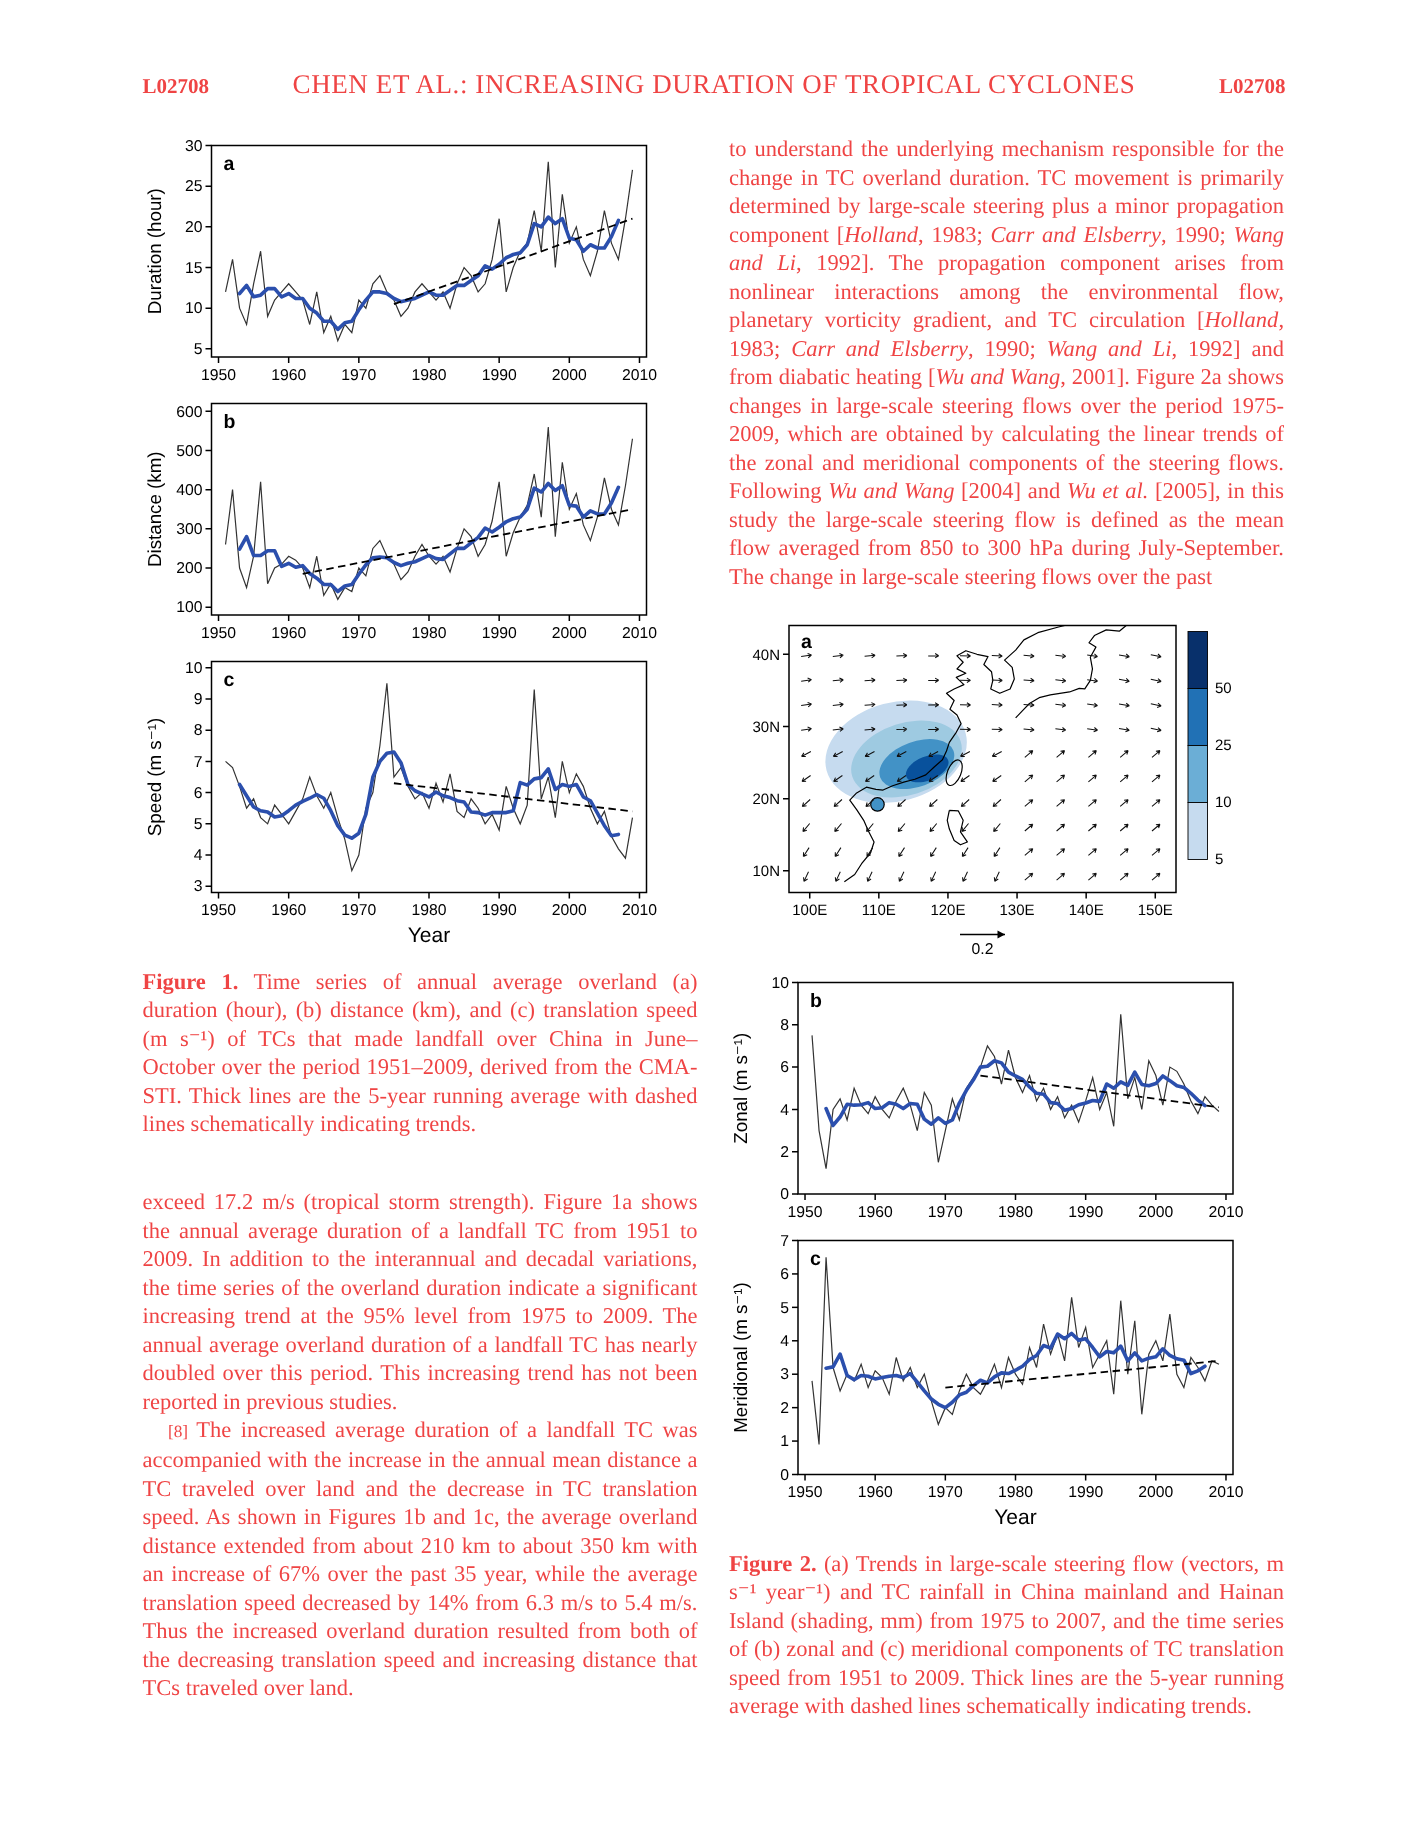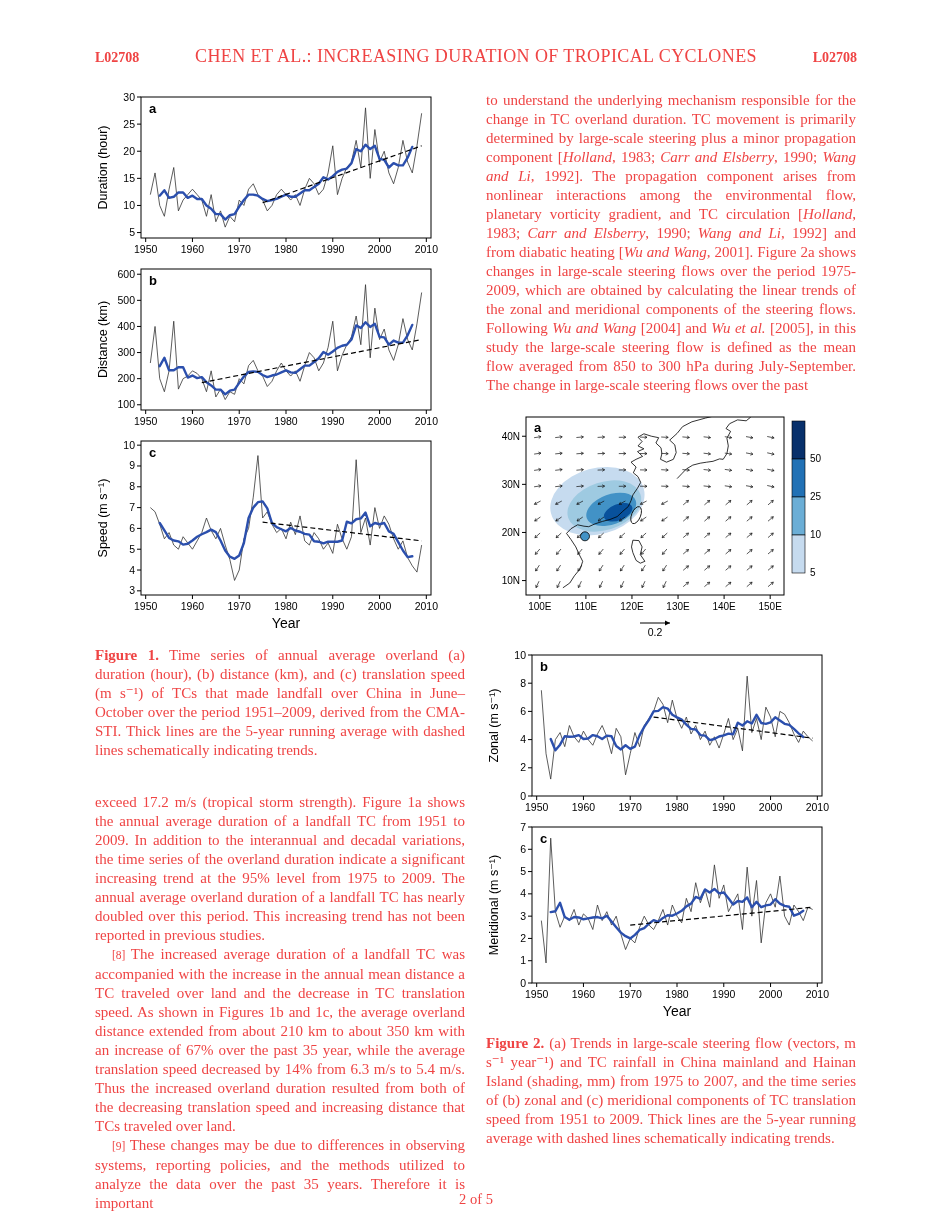--- a/index.html
+++ b/index.html
@@ -143,21 +143,20 @@
             <text x="54" y="22" font-size="13" font-weight="bold">c</text>
             <polyline points="55.35483870967742,72.59459459459458 60.03225806451613,76.75675675675676 64.70967741935485,89.24324324324323 69.38709677419355,103.8108108108108 74.06451612903226,97.56756756756756 78.74193548387098,110.05405405405403 83.41935483870968,114.2162162162162 88.09677419354838,101.72972972972973 92.7741935483871,107.97297297297297 97.45161290322581,114.2162162162162 102.12903225806451,105.89189189189187 106.80645161290323,97.56756756756756 111.48387096774194,82.99999999999999 116.16129032258064,95.48648648648647 120.83870967741936,103.8108108108108 125.51612903225806,93.40540540540539 130.19354838709677,110.05405405405403 134.8709677419355,124.62162162162161 139.5483870967742,145.43243243243242 144.2258064516129,135.02702702702703 148.90322580645162,103.8108108108108 153.5806451612903,93.40540540540539 158.25806451612902,62.18918918918918 162.93548387096774,20.56756756756755 167.61290322580646,82.99999999999999 172.29032258064518,76.75675675675676 176.96774193548387,89.24324324324323 181.64516129032256,97.56756756756756 186.32258064516128,93.40540540540539 191,103.8108108108108 195.67741935483872,87.16216216216215 200.3548387096774,99.64864864864865 205.03225806451613,80.91891891891892 209.70967741935485,105.89189189189187 214.38709677419357,110.05405405405403 219.06451612903226,97.56756756756756 223.74193548387098,103.8108108108108 228.41935483870967,114.2162162162162 233.09677419354838,107.97297297297297 237.77419354838707,118.37837837837839 242.4516129032258,89.24324324324323 247.12903225806454,103.8108108108108 251.80645161290323,114.2162162162162 256.48387096774195,101.72972972972973 261.1612903225806,24.729729729729712 265.8387096774194,97.56756756756756 270.51612903225805,82.99999999999999 275.19354838709677,110.05405405405403 279.8709677419355,72.59459459459458 284.5483870967742,93.40540540540539 289.2258064516129,80.91891891891892 293.9032258064516,89.24324324324323 298.58064516129036,103.8108108108108 303.258064516129,114.2162162162162 307.93548387096774,105.89189189189187 312.61290322580646,122.54054054054055 317.2903225806451,130.86486486486484 321.9677419354839,137.1081081081081 326.64516129032256,110.05405405405403" fill="none" stroke="#333333" stroke-width="0.8"></polyline>
             <polyline points="64.70967741935485,87.99459459459459 69.38709677419355,95.48648648648647 74.06451612903226,102.97837837837838 78.74193548387098,105.47567567567566 83.41935483870968,106.30810810810809 88.09677419354838,109.63783783783784 92.7741935483871,108.8054054054054 97.45161290322581,105.47567567567566 102.12903225806451,101.72972972972973 106.80645161290323,99.2324324324324 111.48387096774194,97.15135135135134 116.16129032258064,94.65405405405404 120.83870967741936,97.15135135135135 125.51612903225806,105.47567567567566 130.19354838709677,115.46486486486486 134.8709677419355,121.70810810810812 139.5483870967742,123.78918918918919 144.2258064516129,120.45945945945945 148.90322580645162,107.97297297297297 153.5806451612903,82.99999999999999 158.25806451612902,72.59459459459458 162.93548387096774,67.18378378378378 167.61290322580646,66.35135135135135 172.29032258064518,73.42702702702704 176.96774193548387,87.99459459459459 181.64516129032256,92.15675675675674 186.32258064516128,94.23783783783783 191,96.31891891891891 195.67741935483872,92.98918918918918 200.3548387096774,95.48648648648647 205.03225806451613,96.73513513513512 209.70967741935485,98.81621621621619 214.38709677419357,99.64864864864865 219.06451612903226,106.30810810810809 223.74193548387098,106.72432432432431 228.41935483870967,108.38918918918918 233.09677419354838,106.72432432432431 237.77419354838707,106.72432432432431 242.4516129032258,106.72432432432431 247.12903225806454,105.47567567567566 251.80645161290323,86.74594594594595 256.48387096774195,88.4108108108108 261.1612903225806,84.24864864864863 265.8387096774194,83.41621621621623 270.51612903225805,77.58918918918917 275.19354838709677,91.32432432432432 279.8709677419355,87.99459459459459 284.5483870967742,89.24324324324324 289.2258064516129,87.99459459459459 293.9032258064516,96.31891891891891 298.58064516129036,98.81621621621619 303.258064516129,107.14054054054051 307.93548387096774,115.46486486486486 312.61290322580646,122.12432432432433 317.2903225806451,121.29189189189191" fill="none" stroke="#2b4fad" stroke-width="2.4" stroke-linejoin="round" stroke-linecap="round"></polyline>
             <line x1="167.61290322580646" y1="87.16216216216215" x2="326.64516129032256" y2="105.89189189189187" stroke="#000000" stroke-width="1.2" stroke-dasharray="5 3"></line>
             <text x="191" y="193" text-anchor="middle" font-size="14">Year</text>
           </svg>
       </figure>
       <p class="caption gapafter"><span class="cap-label">Figure 1.</span> <span><span>Time series of annual average overland (a) duration (hour), (b) distance (km), and (c) translation speed (m s⁻¹) of TCs that made landfall over China in June–October over the period 1951–2009, derived from the CMA-STI. Thick lines are the 5-year running average with dashed lines schematically indicating trends.</span></span></p>
       <p><span>exceed 17.2 m/s (tropical storm strength). Figure 1a shows the annual average duration of a landfall TC from 1951 to 2009. In addition to the interannual and decadal variations, the time series of the overland duration indicate a significant increasing trend at the 95% level from 1975 to 2009. The annual average overland duration of a landfall TC has nearly doubled over this period. This increasing trend has not been reported in previous studies.</span></p>
       <p class="indent"><span class="sm">[8] </span><span>The increased average duration of a landfall TC was accompanied with the increase in the annual mean distance a TC traveled over land and the decrease in TC translation speed. As shown in Figures 1b and 1c, the average overland distance extended from about 210 km to about 350 km with an increase of 67% over the past 35 year, while the average translation speed decreased by 14% from 6.3 m/s to 5.4 m/s. Thus the increased overland duration resulted from both of the decreasing translation speed and increasing distance that TCs traveled over land.</span></p>
-      <p class="indent"><span class="sm">[9] </span><span>These changes may be due to differences in observing systems, reporting policies, and the methods utilized to analyze the data over the past 35 years. Therefore it is important</span></p>
     </div>
 
     <div class="col">
       <p><span>to understand the underlying mechanism responsible for the change in TC overland duration. TC movement is primarily determined by large-scale steering plus a minor propagation component [</span><span class="it">Holland</span><span>, 1983; </span><span class="it">Carr and Elsberry</span><span>, 1990; </span><span class="it">Wang and Li</span><span>, 1992]. The propagation component arises from nonlinear interactions among the environmental flow, planetary vorticity gradient, and TC circulation [</span><span class="it">Holland</span><span>, 1983; </span><span class="it">Carr and Elsberry</span><span>, 1990; </span><span class="it">Wang and Li</span><span>, 1992] and from diabatic heating [</span><span class="it">Wu and Wang</span><span>, 2001]. Figure 2a shows changes in large-scale steering flows over the period 1975-2009, which are obtained by calculating the linear trends of the zonal and meridional components of the steering flows. Following </span><span class="it">Wu and Wang</span><span> [2004] and </span><span class="it">Wu et al.</span><span> [2005], in this study the large-scale steering flow is defined as the mean flow averaged from 850 to 300 hPa during July-September. The change in large-scale steering flows over the past</span></p>
       <figure class="fig2">
         <svg width="345" height="240">
             <defs>
               <clipPath id="mapclip">
                 <rect x="40" y="8" width="258" height="178"></rect>
               </clipPath>
@@ -280,15 +279,14 @@
             <polyline points="64.70967741935485,91.13142857142859 69.38709677419355,90.24 74.06451612903226,81.77142857142856 78.74193548387098,96.03428571428572 83.41935483870968,98.70857142857142 88.09677419354838,96.03428571428572 92.7741935483871,96.48 97.45161290322581,98.26285714285713 102.12903225806451,97.37142857142858 106.80645161290323,96.48 111.48387096774194,96.03428571428572 116.16129032258064,97.37142857142858 120.83870967741936,94.69714285714285 125.51612903225806,100.49142857142857 130.19354838709677,106.28571428571428 134.8709677419355,111.63428571428571 139.5483870967742,115.2 144.2258064516129,117.42857142857143 148.90322580645162,113.86285714285714 153.5806451612903,108.96000000000001 158.25806451612902,107.17714285714285 162.93548387096774,102.72 167.61290322580646,99.1542857142857 172.29032258064518,100.93714285714286 176.96774193548387,96.92571428571428 181.64516129032256,94.25142857142858 186.32258064516128,94.69714285714285 191,92.46857142857142 195.67741935483872,89.79428571428572 200.3548387096774,85.33714285714285 205.03225806451613,82.66285714285715 209.70967741935485,75.97714285714285 214.38709677419357,77.76 219.06451612903226,68.4 223.74193548387098,71.51999999999998 228.41935483870967,67.95428571428569 233.09677419354838,72.41142857142859 237.77419354838707,71.51999999999998 242.4516129032258,77.31428571428572 247.12903225806454,83.55428571428571 251.80645161290323,79.98857142857142 256.48387096774195,80.88000000000001 261.1612903225806,76.42285714285713 265.8387096774194,86.22857142857143 270.51612903225805,80.88000000000001 275.19354838709677,86.22857142857143 279.8709677419355,84.4457142857143 284.5483870967742,83.55428571428571 289.2258064516129,78.20571428571428 293.9032258064516,82.66285714285715 298.58064516129036,84.89142857142858 303.258064516129,85.78285714285714 307.93548387096774,94.69714285714285 312.61290322580646,92.9142857142857 317.2903225806451,89.79428571428572" fill="none" stroke="#2b4fad" stroke-width="2.4" stroke-linejoin="round" stroke-linecap="round"></polyline>
             <line x1="144.2258064516129" y1="104.05714285714285" x2="326.64516129032256" y2="86.22857142857143" stroke="#000000" stroke-width="1.2" stroke-dasharray="5 3"></line>
             <text x="191" y="195" text-anchor="middle" font-size="14">Year</text>
           </svg>
       </figure>
       <p class="caption"><span class="cap-label">Figure 2.</span> <span><span>(a) Trends in large-scale steering flow (vectors, m s⁻¹ year⁻¹) and TC rainfall in China mainland and Hainan Island (shading, mm) from 1975 to 2007, and the time series of (b) zonal and (c) meridional components of TC translation speed from 1951 to 2009. Thick lines are the 5-year running average with dashed lines schematically indicating trends.</span></span></p>
     </div>
 
   </div>
 
-  <div class="footer">2 of 5</div>
 
 </div>
 
 </body></html>

